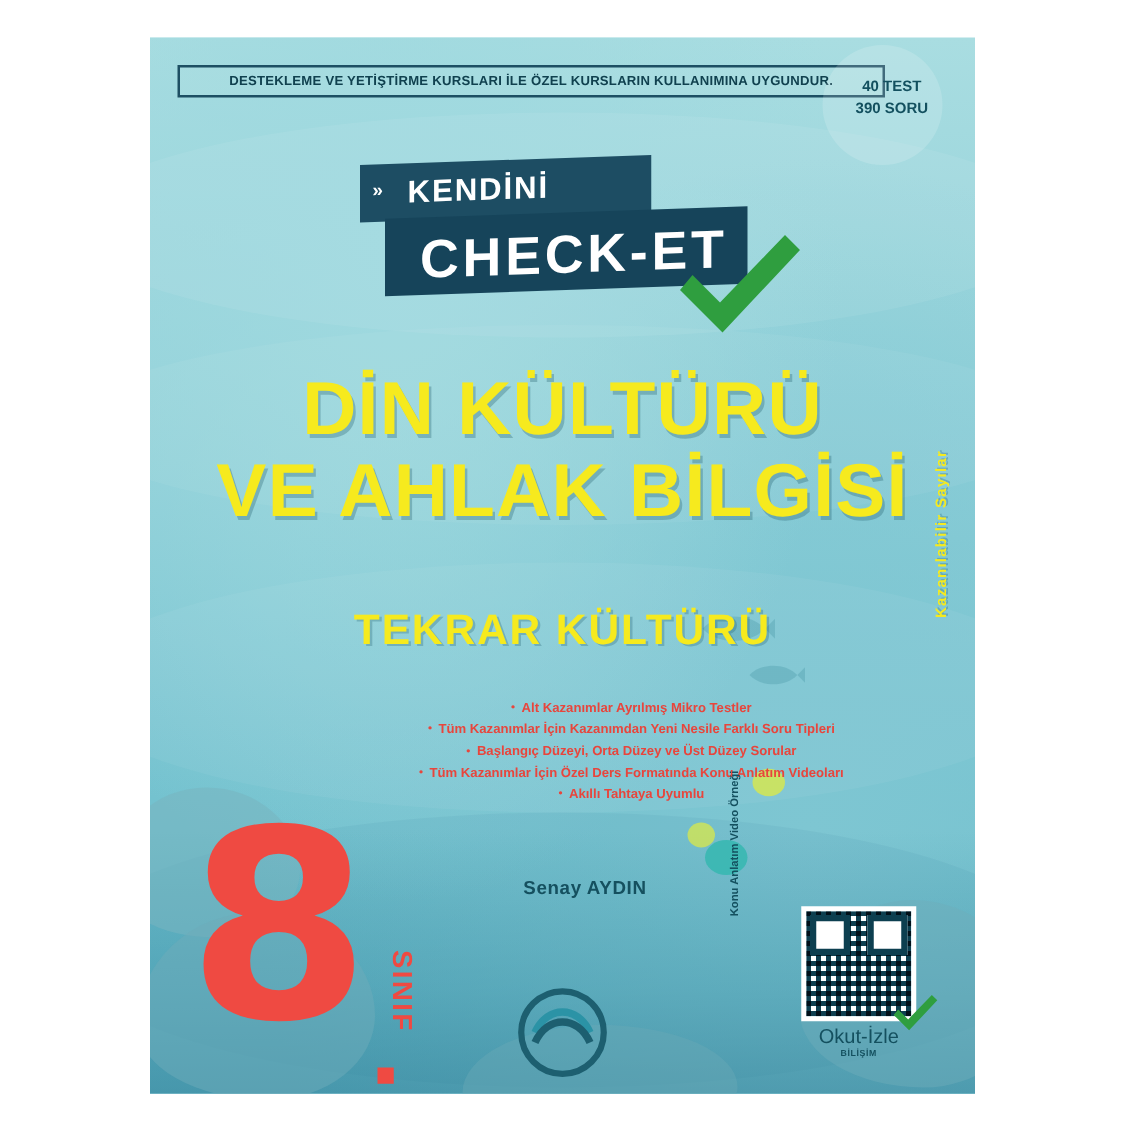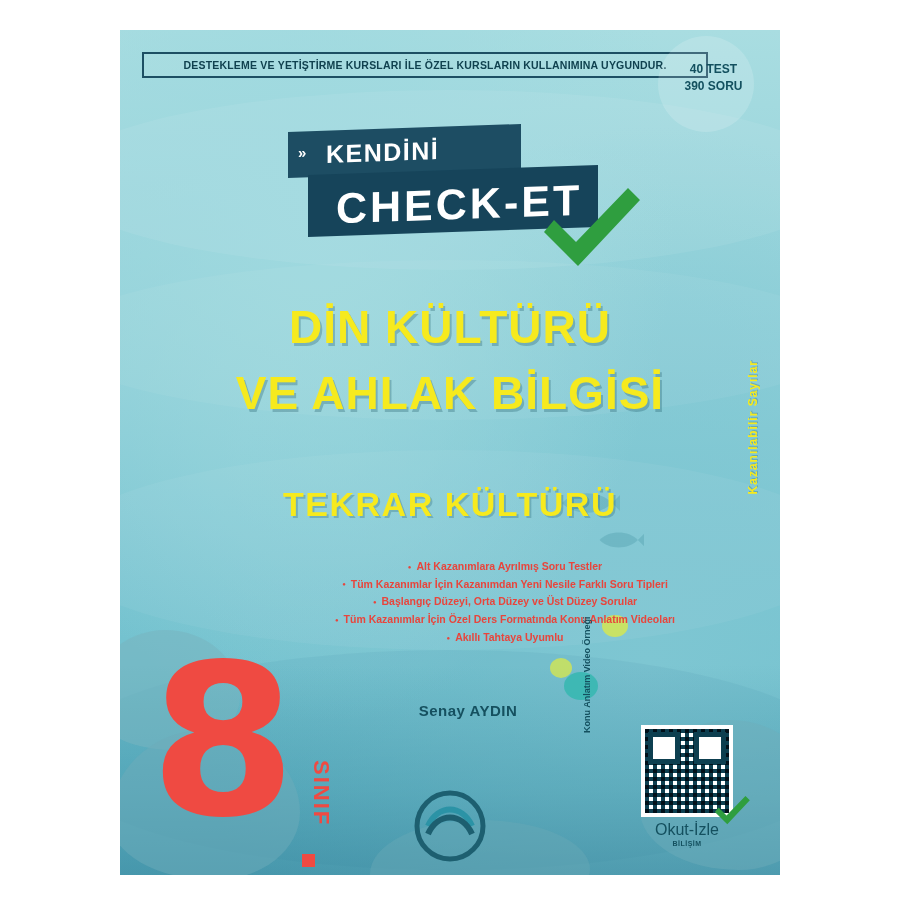--- a/index.html
+++ b/index.html
@@ -164,21 +164,21 @@
   }
   .tick svg { display:block; }
 
   
   .title-main {
     position: absolute;
     left: 0; right: 0;
     top: 264px;
     text-align: center;
     color: #f6ea1e;
-    font-size: 46px;
+    font-size: 60px;
     font-weight: bold;
     letter-spacing: 1px;
     line-height: 66px;
     text-shadow: 2px 3px 0 rgba(20,80,95,0.28);
     padding: 0 28px;
     box-sizing: border-box;
   }
   .title-sub {
     position: absolute;
     left: 0; right: 0;
@@ -401,21 +401,21 @@
   </div>
 
   <div class="title-main">
     <div>DİN KÜLTÜRÜ</div>
     <div>VE AHLAK BİLGİSİ</div>
   </div>
 
   <div class="title-sub">TEKRAR KÜLTÜRÜ</div>
 
   <ul class="features">
-    <li>Alt Kazanımlara Ayrılmış Soru Testler</li>
+    <li>Alt Kazanımlar Ayrılmış Mikro Testler</li>
     <li>Tüm Kazanımlar İçin Kazanımdan Yeni Nesile Farklı Soru Tipleri</li>
     <li>Başlangıç Düzeyi, Orta Düzey ve Üst Düzey Sorular</li>
     <li>Tüm Kazanımlar İçin Özel Ders Formatında Konu Anlatım Videoları</li>
     <li>Akıllı Tahtaya Uyumlu</li>
   </ul>
 
   <div class="author">Senay AYDIN</div>
 
   <div class="side-text">Kazanılabilir Sayılar</div>
 

